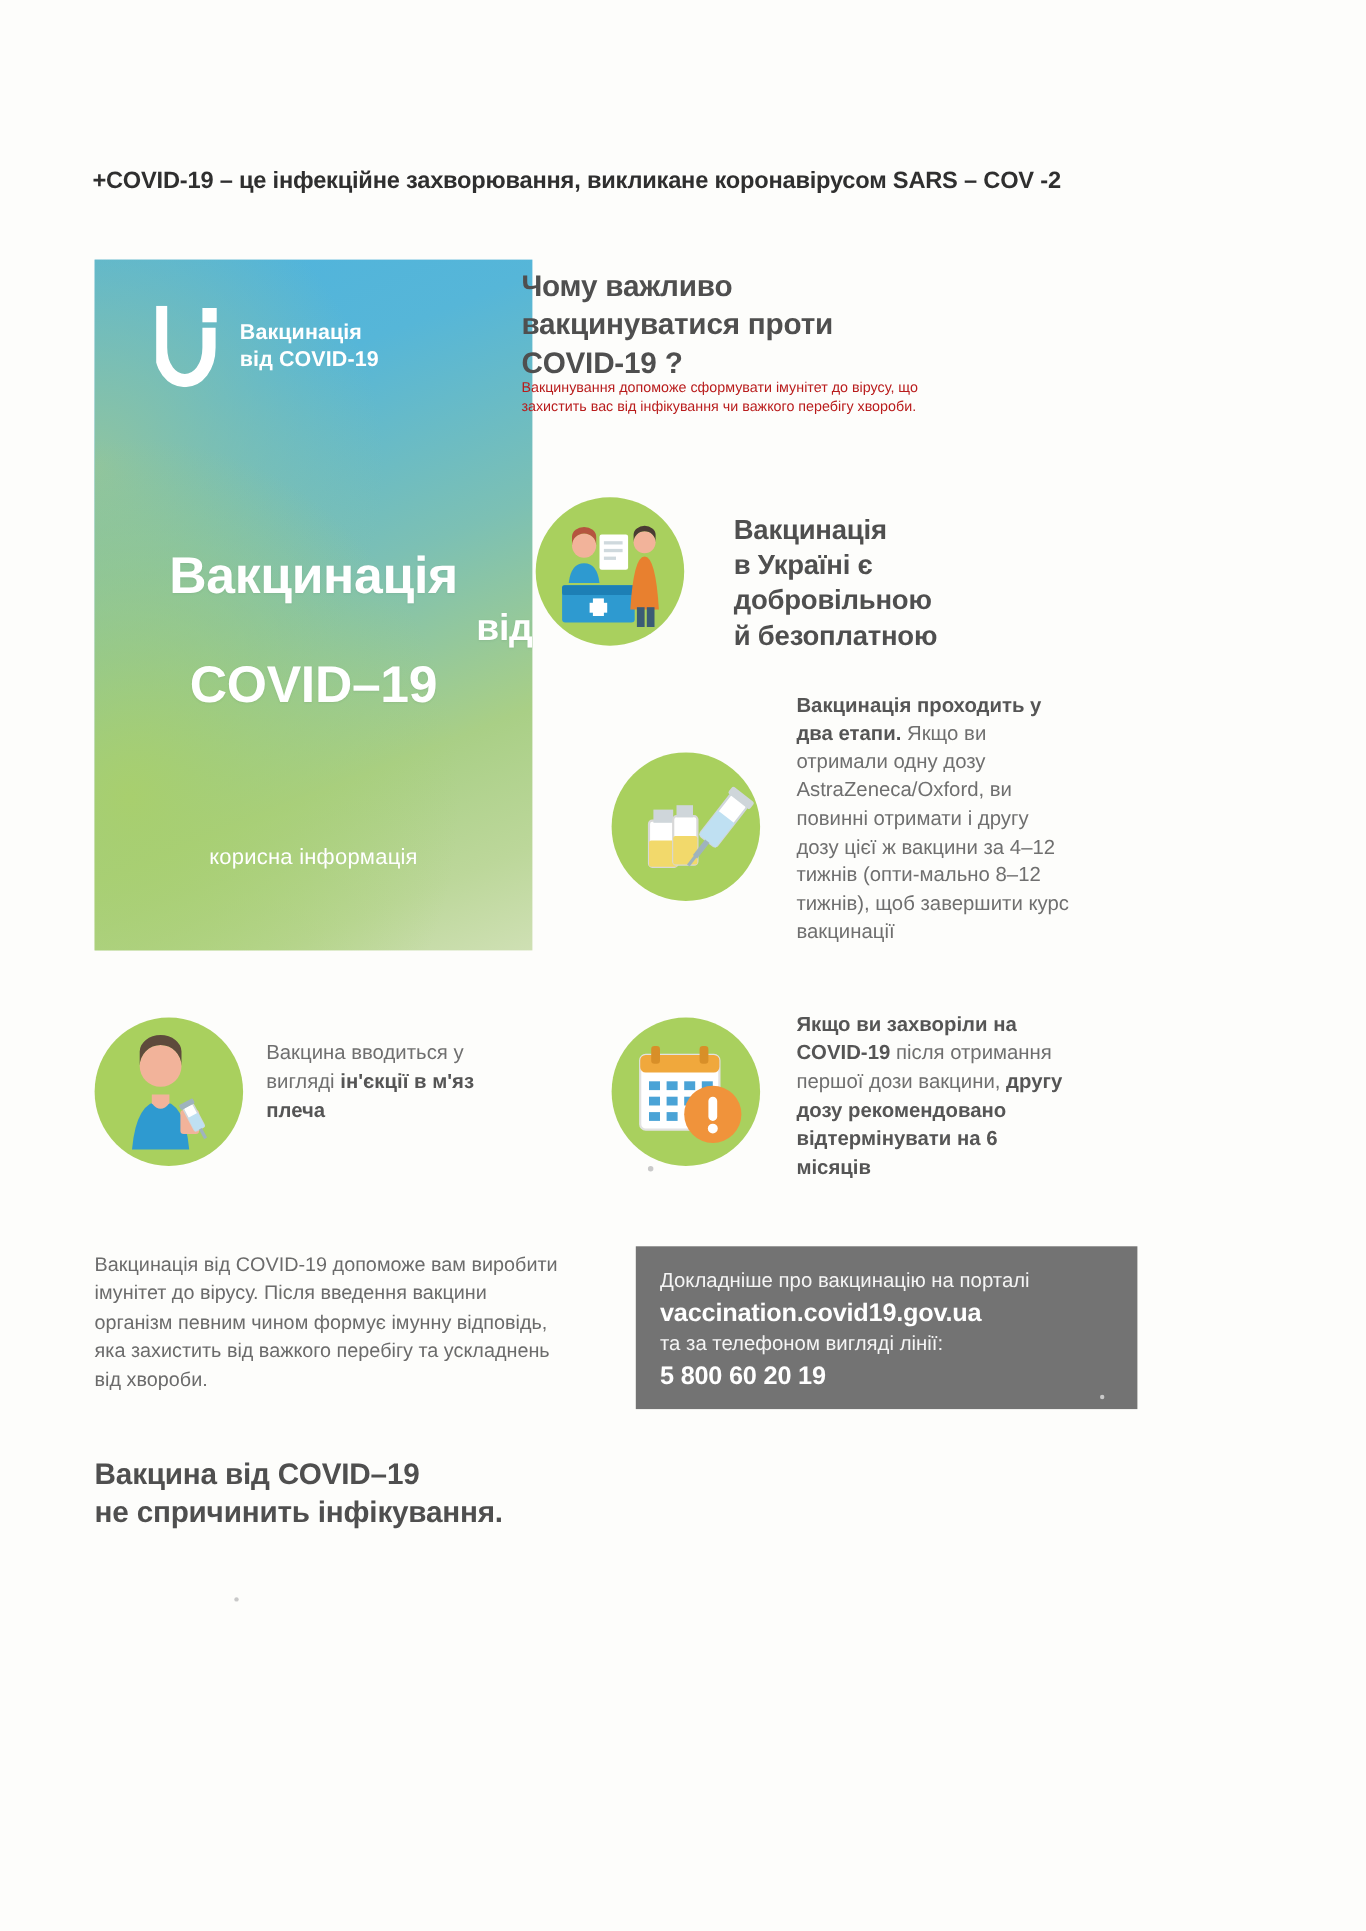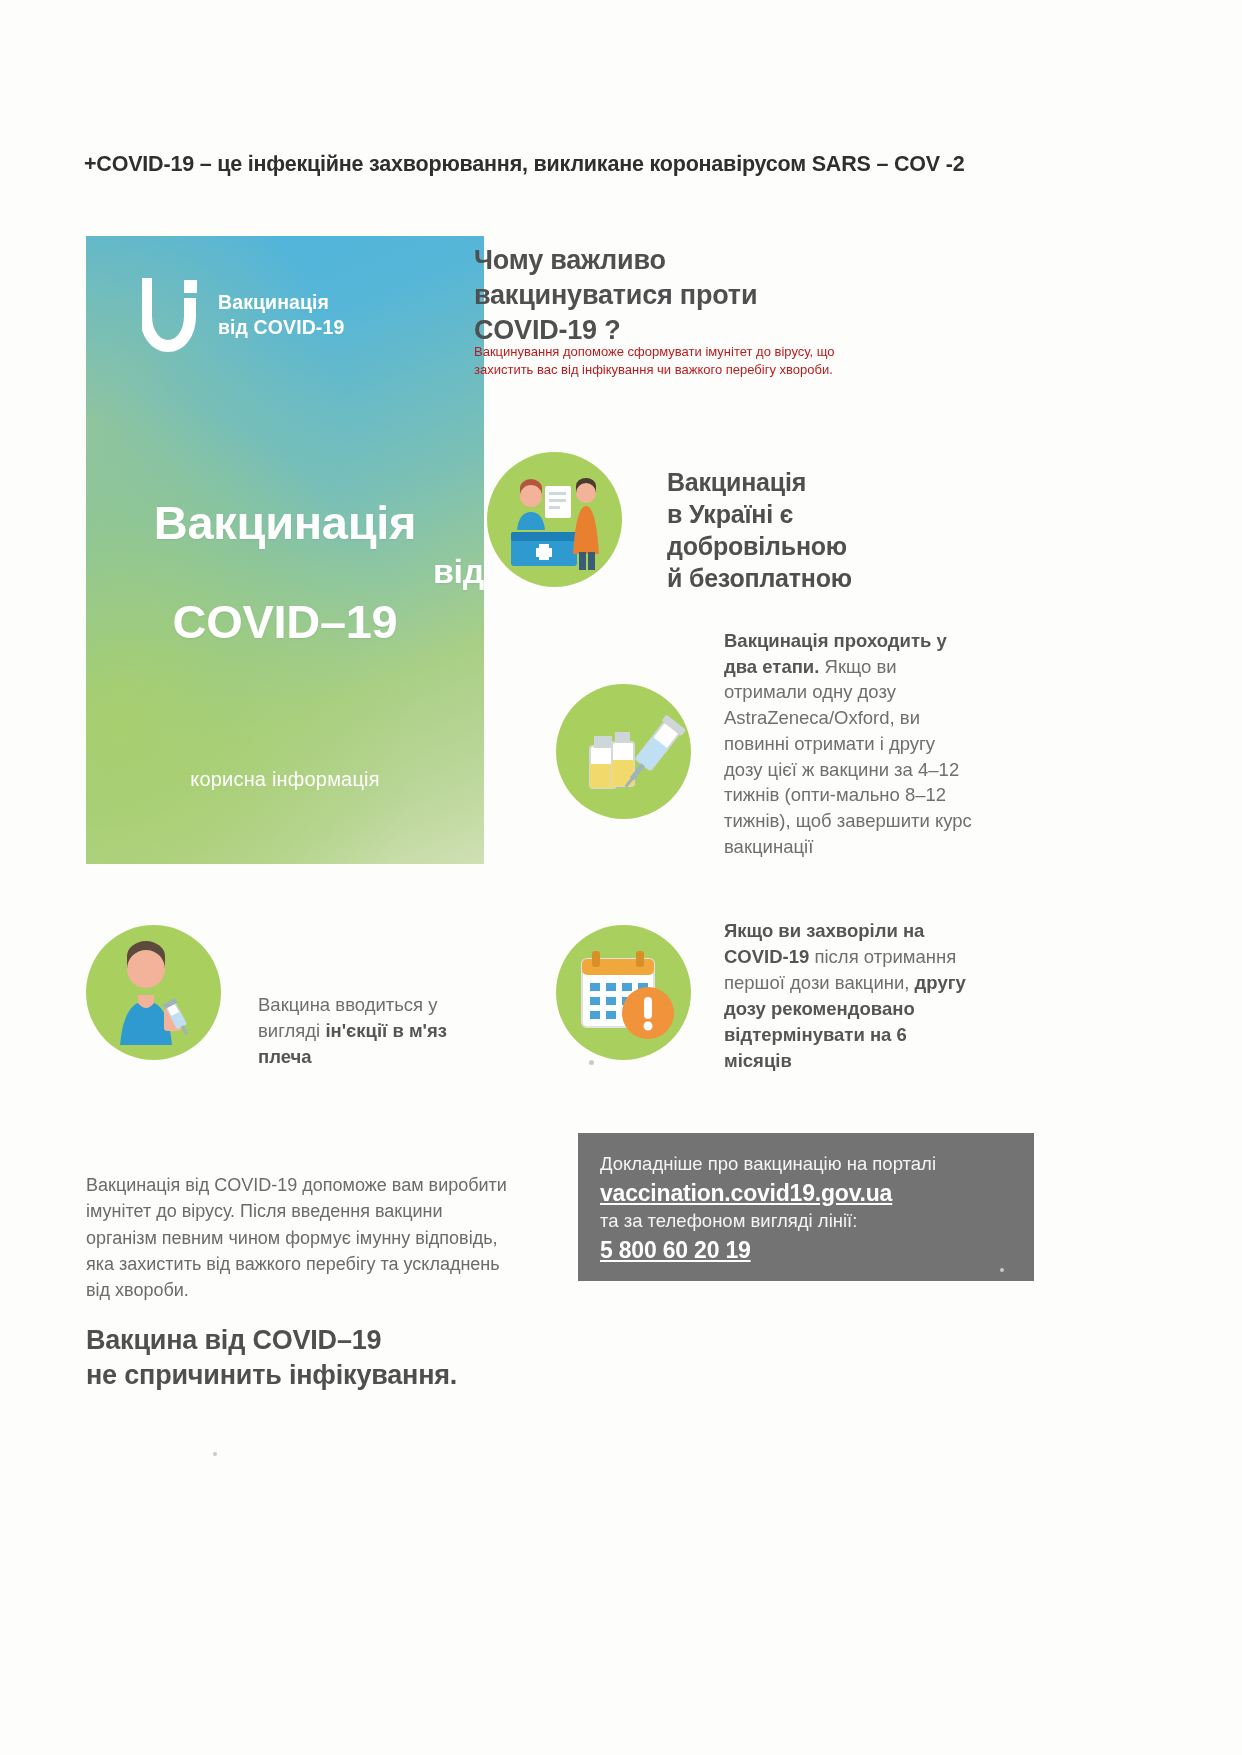--- a/index.html
+++ b/index.html
@@ -138,27 +138,26 @@
     top: 628px;
     width: 250px;
     font-size: 18.5px;
     line-height: 1.39;
     color: #6f6f6f;
   }
   .row-stages-text b { color: #555555; }
 
   .row-inject-text {
     position: absolute;
-    left: 258px;
+    left: 242px;
     top: 944px;
     width: 235px;
     font-size: 18.5px;
     line-height: 1.41;
     color: #6f6f6f;
-    margin-top: 48px;
   }
   .row-inject-text b { color: #555555; }
 
   .row-ill-text {
     position: absolute;
     left: 724px;
     top: 918px;
     width: 250px;
     font-size: 18.5px;
     line-height: 1.41;
@@ -168,35 +167,34 @@
 
   
   .bottom-para {
     position: absolute;
     left: 86px;
     top: 1136px;
     width: 430px;
     font-size: 18px;
     line-height: 1.46;
     color: #6b6b6b;
-    margin-top: 36px;
   }
 
   
   .contact-box {
     position: absolute;
     left: 578px;
     top: 1133px;
     width: 456px;
     height: 148px;
     background: #737373;
     padding: 19px 22px 0 22px;
   }
   .contact-line { color: #ffffff; font-size: 18.5px; line-height: 1.33; opacity: 0.93; }
-  .contact-strong { color: #ffffff; font-size: 23px; font-weight: bold; line-height: 1.42; letter-spacing: -0.2px; text-decoration: underline; }
+  .contact-strong { color: #ffffff; font-size: 23px; font-weight: bold; line-height: 1.42; letter-spacing: -0.2px; }
 
   
   .closing {
     position: absolute;
     left: 86px;
     top: 1323px;
     width: 560px;
     font-size: 27px;
     font-weight: bold;
     color: #4f4f4f;

